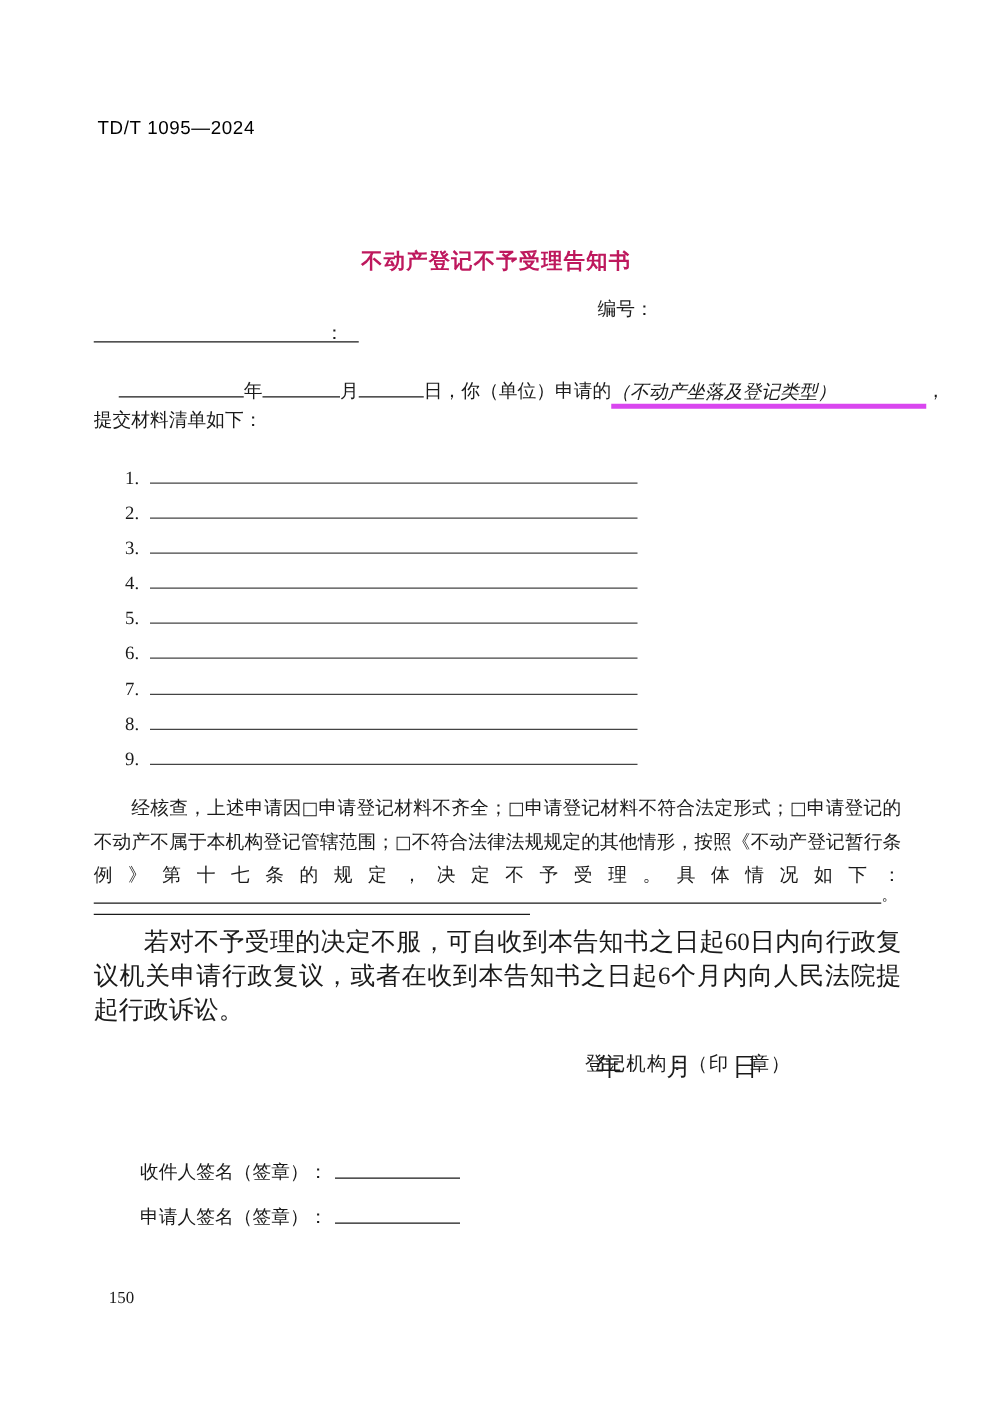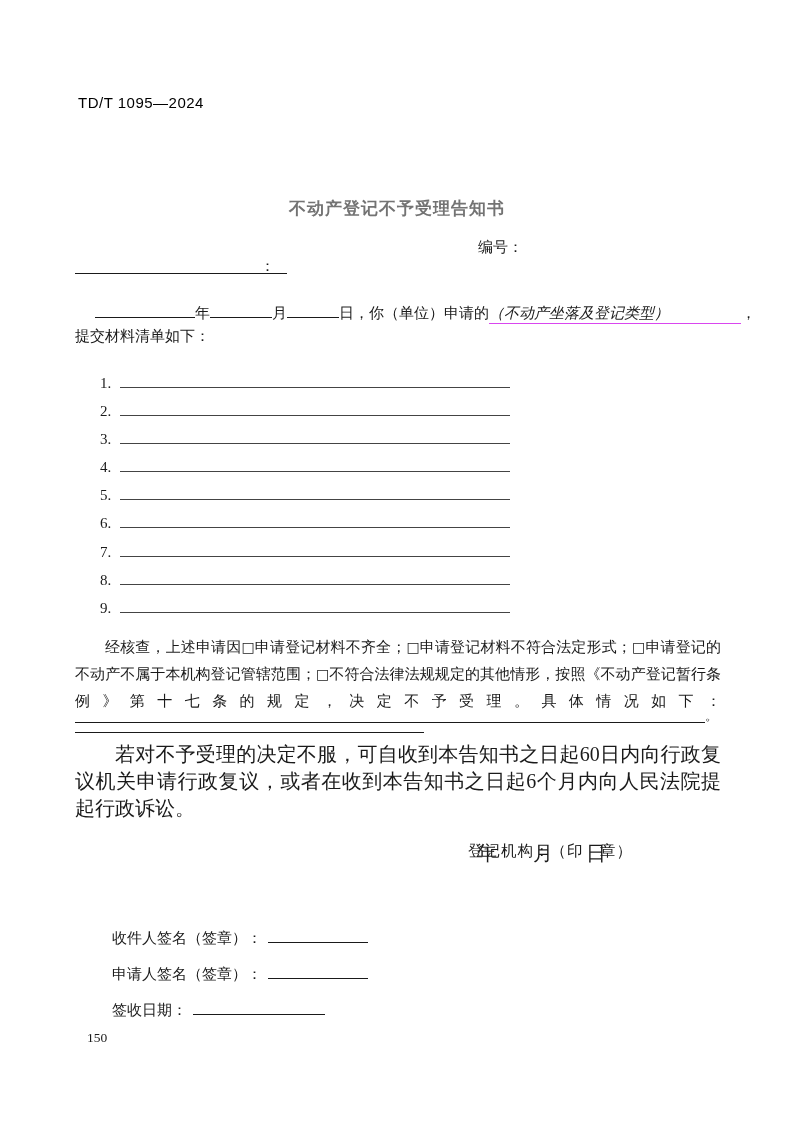--- a/index.html
+++ b/index.html
@@ -17,34 +17,34 @@
     font-size:15px; letter-spacing:.5px; color:#000;
   }
   .section-heading {
     left:72px; top:162px; font-weight:bold; font-size:14.5px;
     font-family:"Liberation Sans","DejaVu Sans",sans-serif;
     white-space:pre; color:#000;
   }
   .notice-title {
     left:0; right:0; top:197px; text-align:center;
     font-family:"Liberation Sans","DejaVu Sans",sans-serif;
-    font-weight:bold; font-size:17px; letter-spacing:1px; color:#737373;
+    font-weight:bold; font-size:17px; letter-spacing:1px; color:#be185d;
   }
   .number-line { left:478px; top:238px; font-size:15px; }
   .u {
     display:inline-block; border-bottom:1px solid #444;
     height:1.1em; vertical-align:baseline;
   }
   .u-dark { border-bottom:1px solid #1a1a1a; }
   .addressee-line { left:75px; top:257px; font-size:15px; }
   .addressee-line .u { text-align:right; padding-right:12px; }
   .date-line { left:75px; top:301px; width:650px; white-space:nowrap; font-size:15px; }
   .date-line .indent { display:inline-block; width:20px; }
   .apptype {
-    display:inline-block; border-bottom:1px solid #d946ef;
+    display:inline-block; border-bottom:4px solid #d946ef;
     padding-right:72px; font-style:italic;
   }
   .materials-intro { left:75px; top:327px; font-size:15px; }
   .materials-list { left:100px; top:369px; width:420px; }
   .m-row { height:28.1px; line-height:28.1px; white-space:nowrap; }
   .m-num { display:inline-block; width:18px; font-size:15px; }
   .m-row .u { width:390px; margin-left:2px; }
   .review-para {
     left:75px; top:634px; width:646px;
     text-align:justify; text-indent:2em; line-height:27px; font-size:15px;
@@ -106,17 +106,16 @@
   <div class="abs appeal-para">若对不予受理的决定不服，可自收到本告知书之日起60日内向行政复议机关申请行政复议，或者在收到本告知书之日起6个月内向人民法院提起行政诉讼。</div>
 
   <div class="abs authority-label">登记机构：（印　章）</div>
 
   <div class="abs authority-date"><span>年</span><span class="gap-m">月</span><span class="gap-d">日</span></div>
 
   <div class="abs receipt-line r1"><span>收件人签名（签章）：</span><span class="u u-dark"></span></div>
 
   <div class="abs receipt-line r2"><span>申请人签名（签章）：</span><span class="u u-dark"></span></div>
 
-  <div class="abs receipt-line r3"><span>签收日期：</span><span class="u u-dark"></span></div>
 
   <div class="abs page-number">150</div>
 
 </div>
 
 </body></html>

